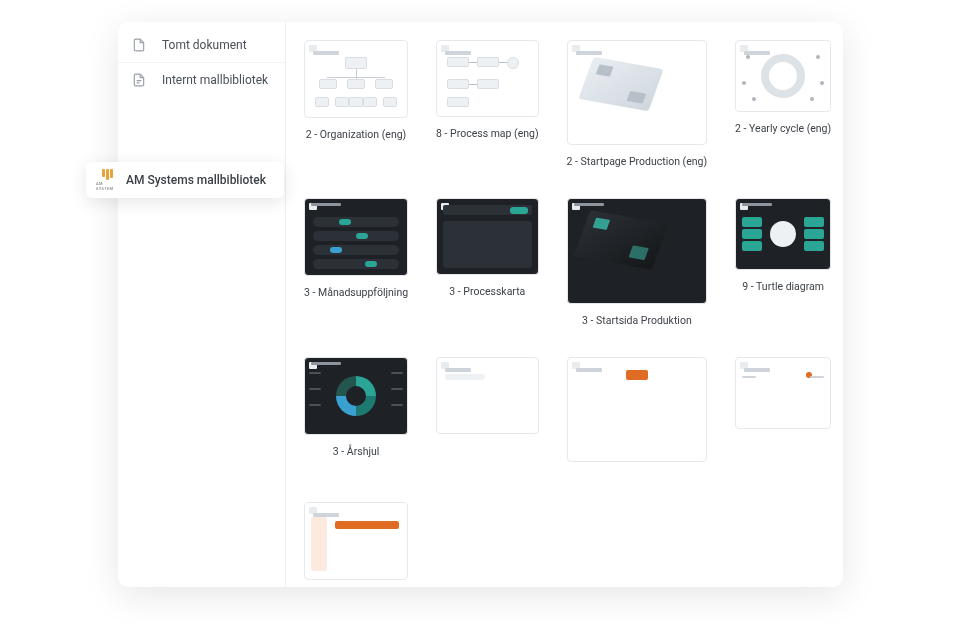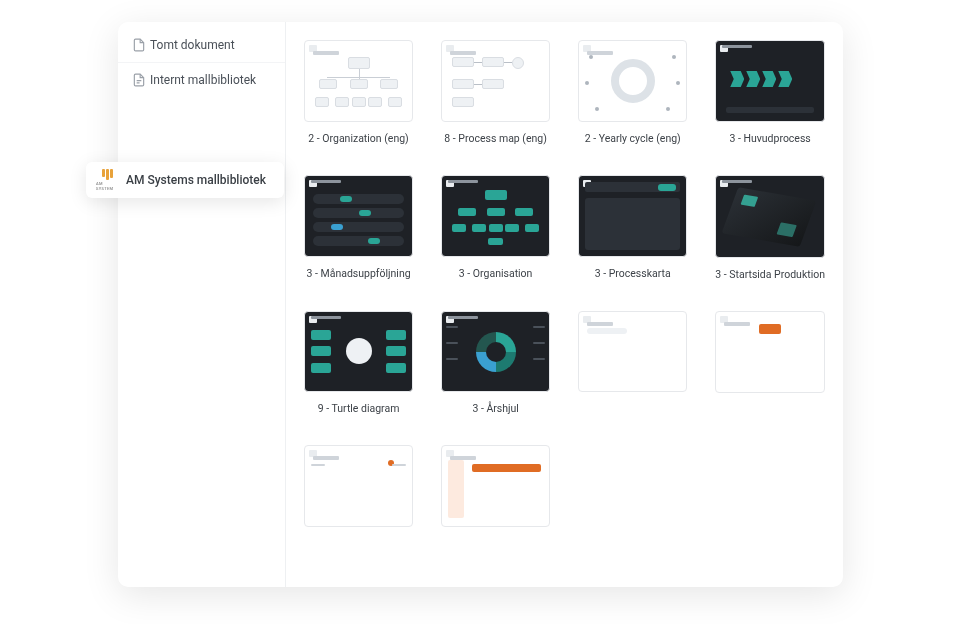--- a/index.html
+++ b/index.html
@@ -38,21 +38,21 @@
   }
   .sidebar {
     width: 168px;
     border-right: 1px solid #eef0f2;
     padding-top: 6px;
     position: relative;
   }
   .sidebar-item {
     display: flex;
     align-items: center;
-    gap: 4px;
+    gap: 16px;
     padding: 10px 14px;
     font-size: 12px;
     color: #4a5058;
     cursor: pointer;
     border-bottom: 1px solid #f3f4f6;
   }
   .sidebar-item:last-child { border-bottom: none; }
   .sidebar-item .icon {
     width: 14px; height: 14px;
     color: #9aa0a8;
@@ -297,48 +297,44 @@
               <div class="arrow a2"></div>
               <div class="box b3"></div>
             <div class="box b4"></div>
               <div class="arrow a3"></div>
               <div class="box b5"></div>
             <div class="box b6"></div>
           </div>
           <div class="card-label">8 - Process map (eng)</div>
         </div>
 
+        <div class="card">
+          <div class="thumb t-iso">
+            <span class="thumb-tag"></span>
+              <div class="hdr"></div>
+              <div class="plane"></div>
+          </div>
+          <div class="card-label">2 - Startpage Production (eng)</div>
+        </div>
 
         <div class="card">
           <div class="thumb t-cycle">
             <span class="thumb-tag"></span>
               <div class="hdr"></div>
             <div class="ring"></div>
             <div class="dot d1"></div>
               <div class="dot d2"></div>
               <div class="dot d3"></div>
               <div class="dot d4"></div>
               <div class="dot d5"></div>
               <div class="dot d6"></div>
           </div>
           <div class="card-label">2 - Yearly cycle (eng)</div>
         </div>
 
-        <div class="card">
-          <div class="thumb dark t-huvud">
-            <span class="thumb-tag"></span>
-              <div class="ttl"></div>
-            <div class="chev c1"></div>
-              <div class="chev c2"></div>
-              <div class="chev c3"></div>
-              <div class="chev c4"></div>
-            <div class="bar"></div>
-          </div>
-          <div class="card-label">3 - Huvudprocess</div>
-        </div>
 
         <div class="card">
           <div class="thumb dark t-manad">
             <span class="thumb-tag"></span>
               <div class="ttl"></div>
             <div class="row r1">
                 <div class="pill"></div>
               </div>
             <div class="row r2">
                 <div class="pill"></div>
@@ -346,38 +342,20 @@
             <div class="row r3">
                 <div class="pill"></div>
               </div>
             <div class="row r4">
                 <div class="pill"></div>
               </div>
           </div>
           <div class="card-label">3 - Månadsuppföljning</div>
         </div>
 
-        <div class="card">
-          <div class="thumb dark t-orgdark">
-            <span class="thumb-tag"></span>
-              <div class="ttl"></div>
-            <div class="node n1"></div>
-            <div class="node n2"></div>
-              <div class="node n3"></div>
-              <div class="node n4"></div>
-            <div class="node n5"></div>
-              <div class="node n6"></div>
-              <div class="node n7"></div>
-              <div class="node n8"></div>
-              <div class="node n9"></div>
-            <div class="node n10"></div>
-              <div class="node n11"></div>
-          </div>
-          <div class="card-label">3 - Organisation</div>
-        </div>
 
 
         <div class="card">
           <div class="thumb dark t-prockar">
             <span class="thumb-tag"></span>
             <div class="bar">
                 <div class="chip ch1"></div>
               </div>
             <div class="body"></div>
           </div>

